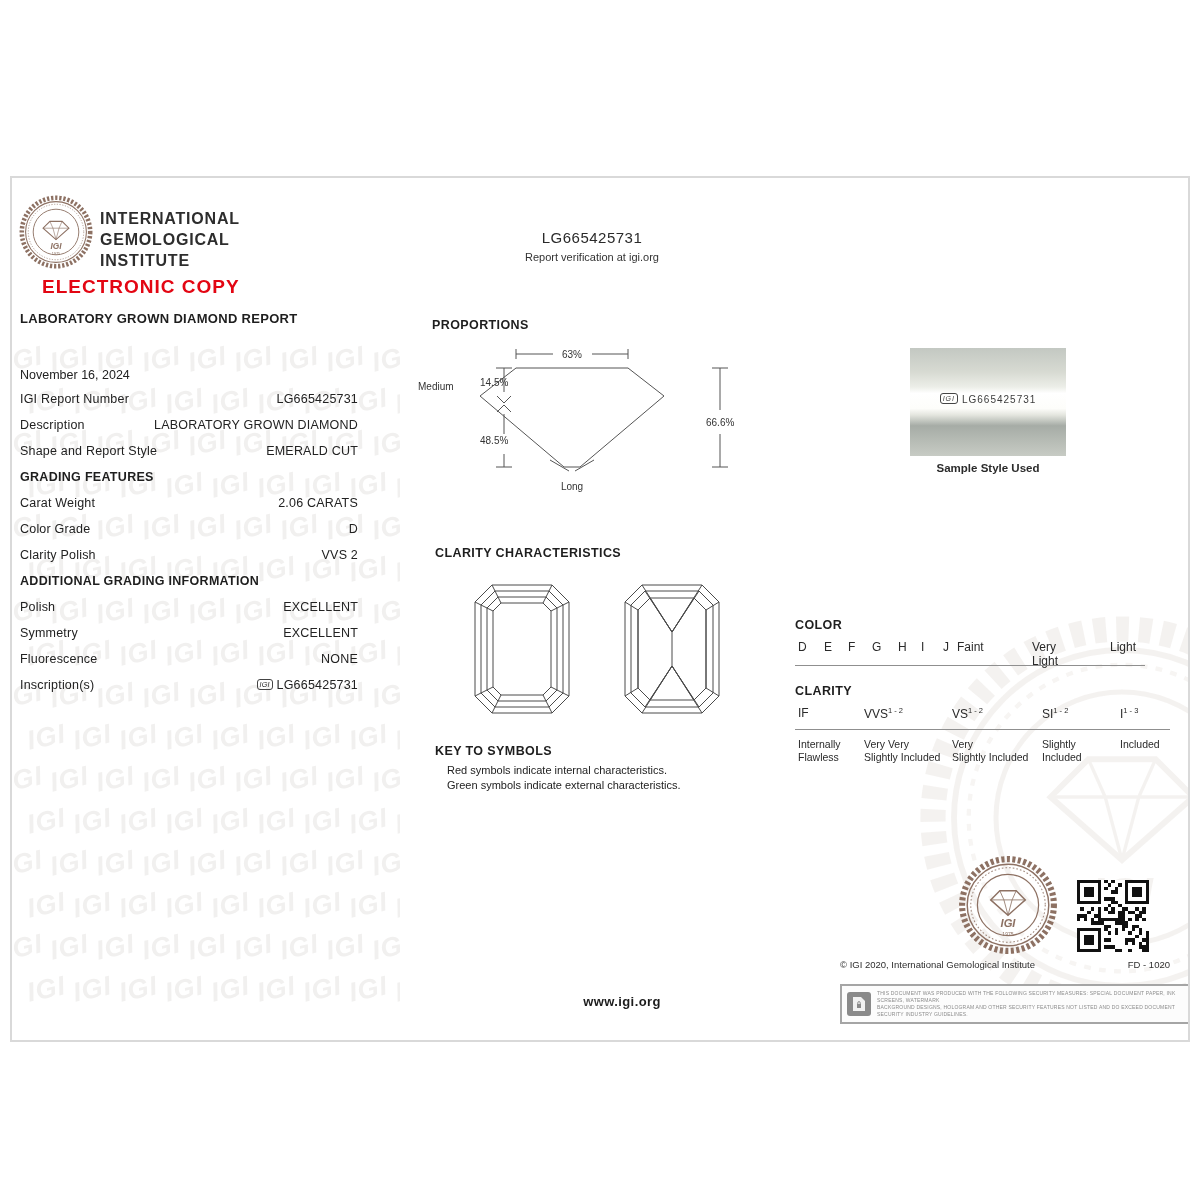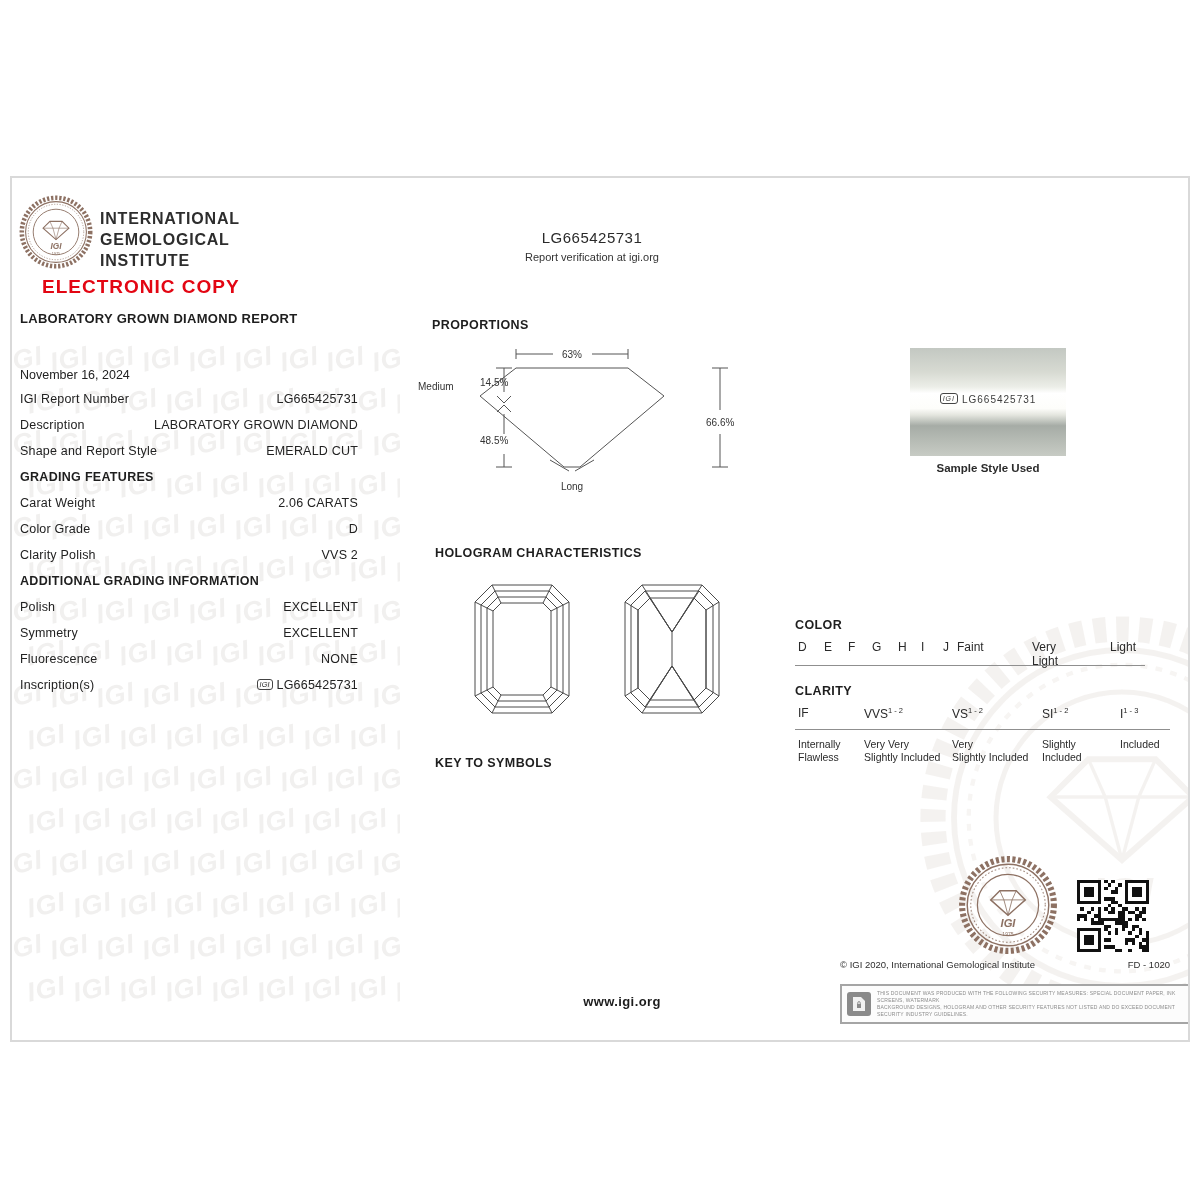--- a/index.html
+++ b/index.html
@@ -349,21 +349,21 @@
       <text x="64" y="102" text-anchor="start">48.5%</text>
 
       <text x="156" y="148" text-anchor="middle">Long</text>
     </svg>
 
     <div id="sample-img">
       <div id="sample-insc"><span class="insc-mark">IGI</span><span>LG665425731</span></div>
     </div>
     <div id="sample-caption">Sample Style Used</div>
 
-    <div class="blk-title" style="left:423px;top:368px;">HOLOGRAM CHARACTERISTICS</div>
+    <div class="blk-title" style="left:423px;top:368px;">CLARITY CHARACTERISTICS</div>
 
     <svg class="gem-svg" style="left:462px;top:406px;" width="96" height="130" viewBox="0 0 96 130">
       <path d="M18,1 L78,1 L95,18 L95,112 L78,129 L18,129 L1,112 L1,18 Z"></path>
       <path d="M21,7 L75,7 L89,21 L89,109 L75,123 L21,123 L7,109 L7,21 Z"></path>
       <path d="M24,13 L72,13 L83,24 L83,106 L72,117 L24,117 L13,106 L13,24 Z"></path>
       <path d="M27,19 L69,19 L77,27 L77,103 L69,111 L27,111 L19,103 L19,27 Z"></path>
       <polyline points="18,1 21,7 24,13 27,19"></polyline>
         <polyline points="78,1 75,7 72,13 69,19"></polyline>
       <polyline points="95,18 89,21 83,24 77,27"></polyline>
         <polyline points="95,112 89,109 83,106 77,103"></polyline>
@@ -391,21 +391,25 @@
       <path d="M26,116 L48,82"></path>
         <path d="M70,116 L48,82"></path>
       <path d="M1,18 L14,26"></path>
         <path d="M95,18 L82,26"></path>
         <path d="M1,112 L14,104"></path>
         <path d="M95,112 L82,104"></path>
       <path d="M14,26 L14,104"></path>
         <path d="M82,26 L82,104"></path>
     </svg>
 
-    <div class="blk-title" style="left:423px;top:578px;text-align:center;">KEY TO SYMBOLS</div>
+    <div class="blk-title" style="left:423px;top:566px;text-align:center;">KEY TO SYMBOLS</div>
+    <div id="key-lines">
+      <div>Red symbols indicate internal characteristics.</div>
+      <div>Green symbols indicate external characteristics.</div>
+    </div>
 
     <div class="blk-title" style="left:783px;top:440px;">COLOR</div>
     <div id="color-row">
         <span class="cletter" style="left: 786px;">D</span>
         <span class="cletter" style="left: 812px;">E</span>
         <span class="cletter" style="left: 836px;">F</span>
         <span class="cletter" style="left: 860px;">G</span>
         <span class="cletter" style="left: 886px;">H</span>
         <span class="cletter" style="left: 909px;">I</span>
         <span class="cletter" style="left: 931px;">J</span>

